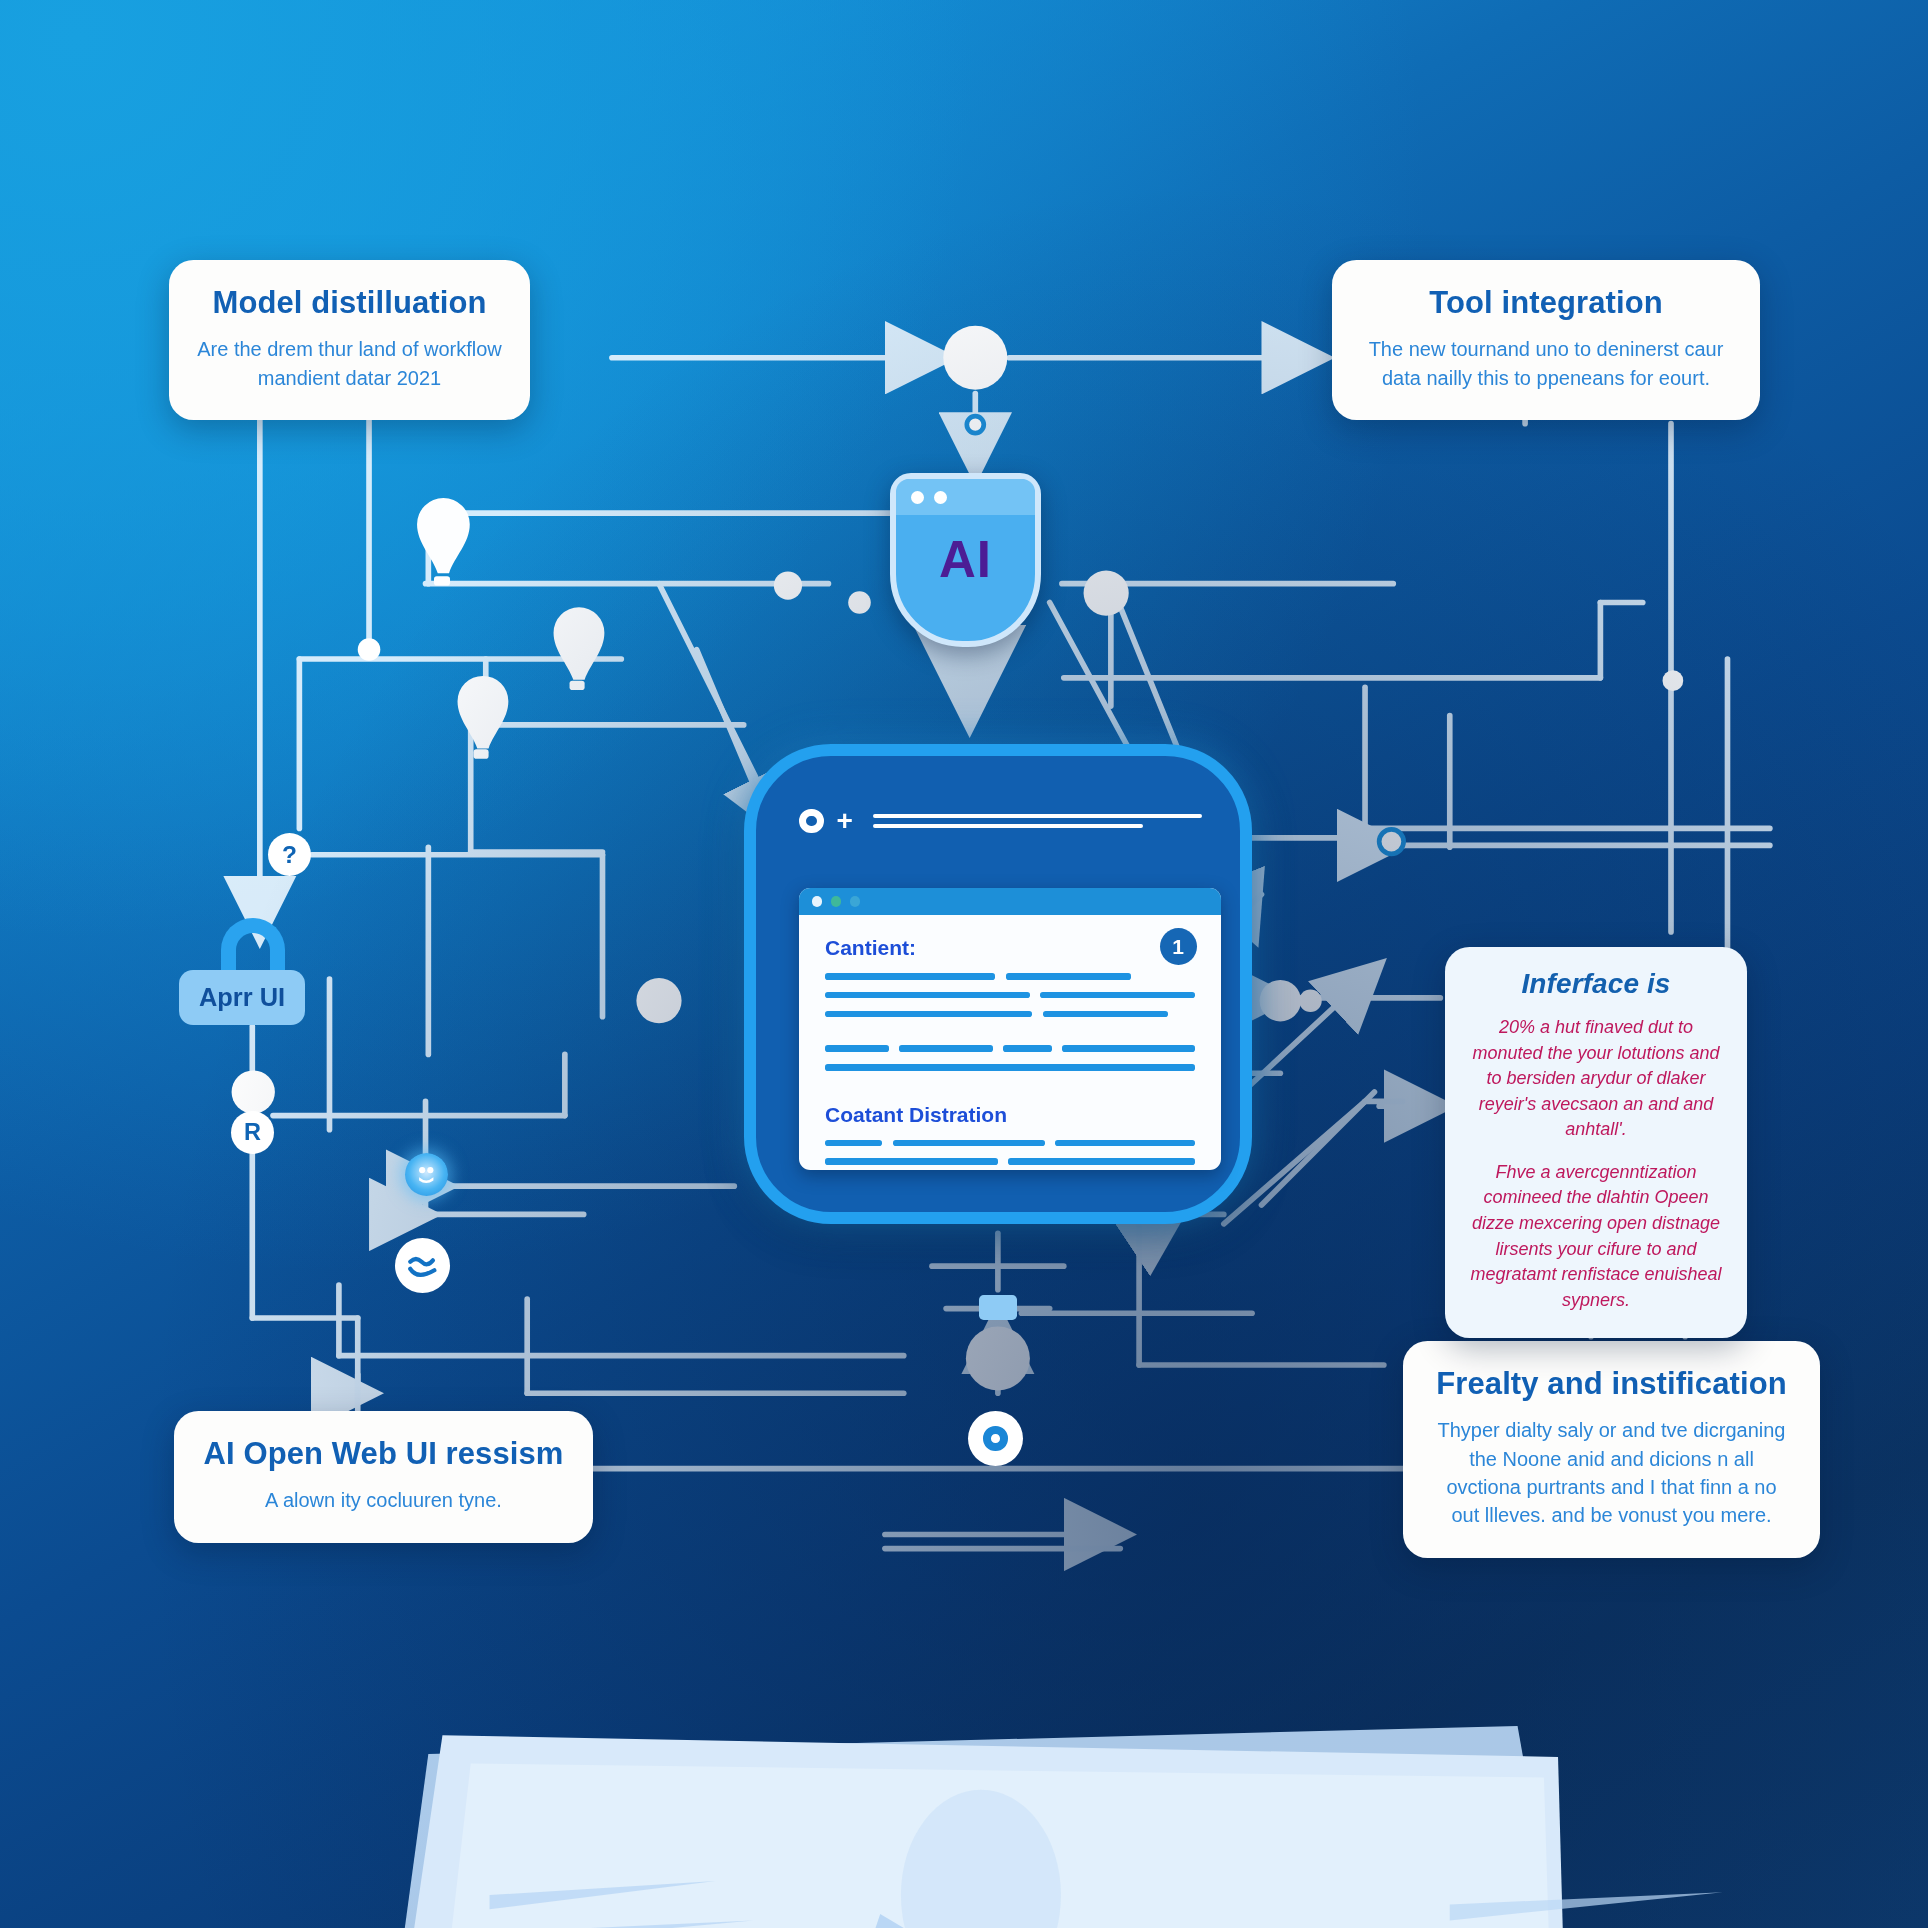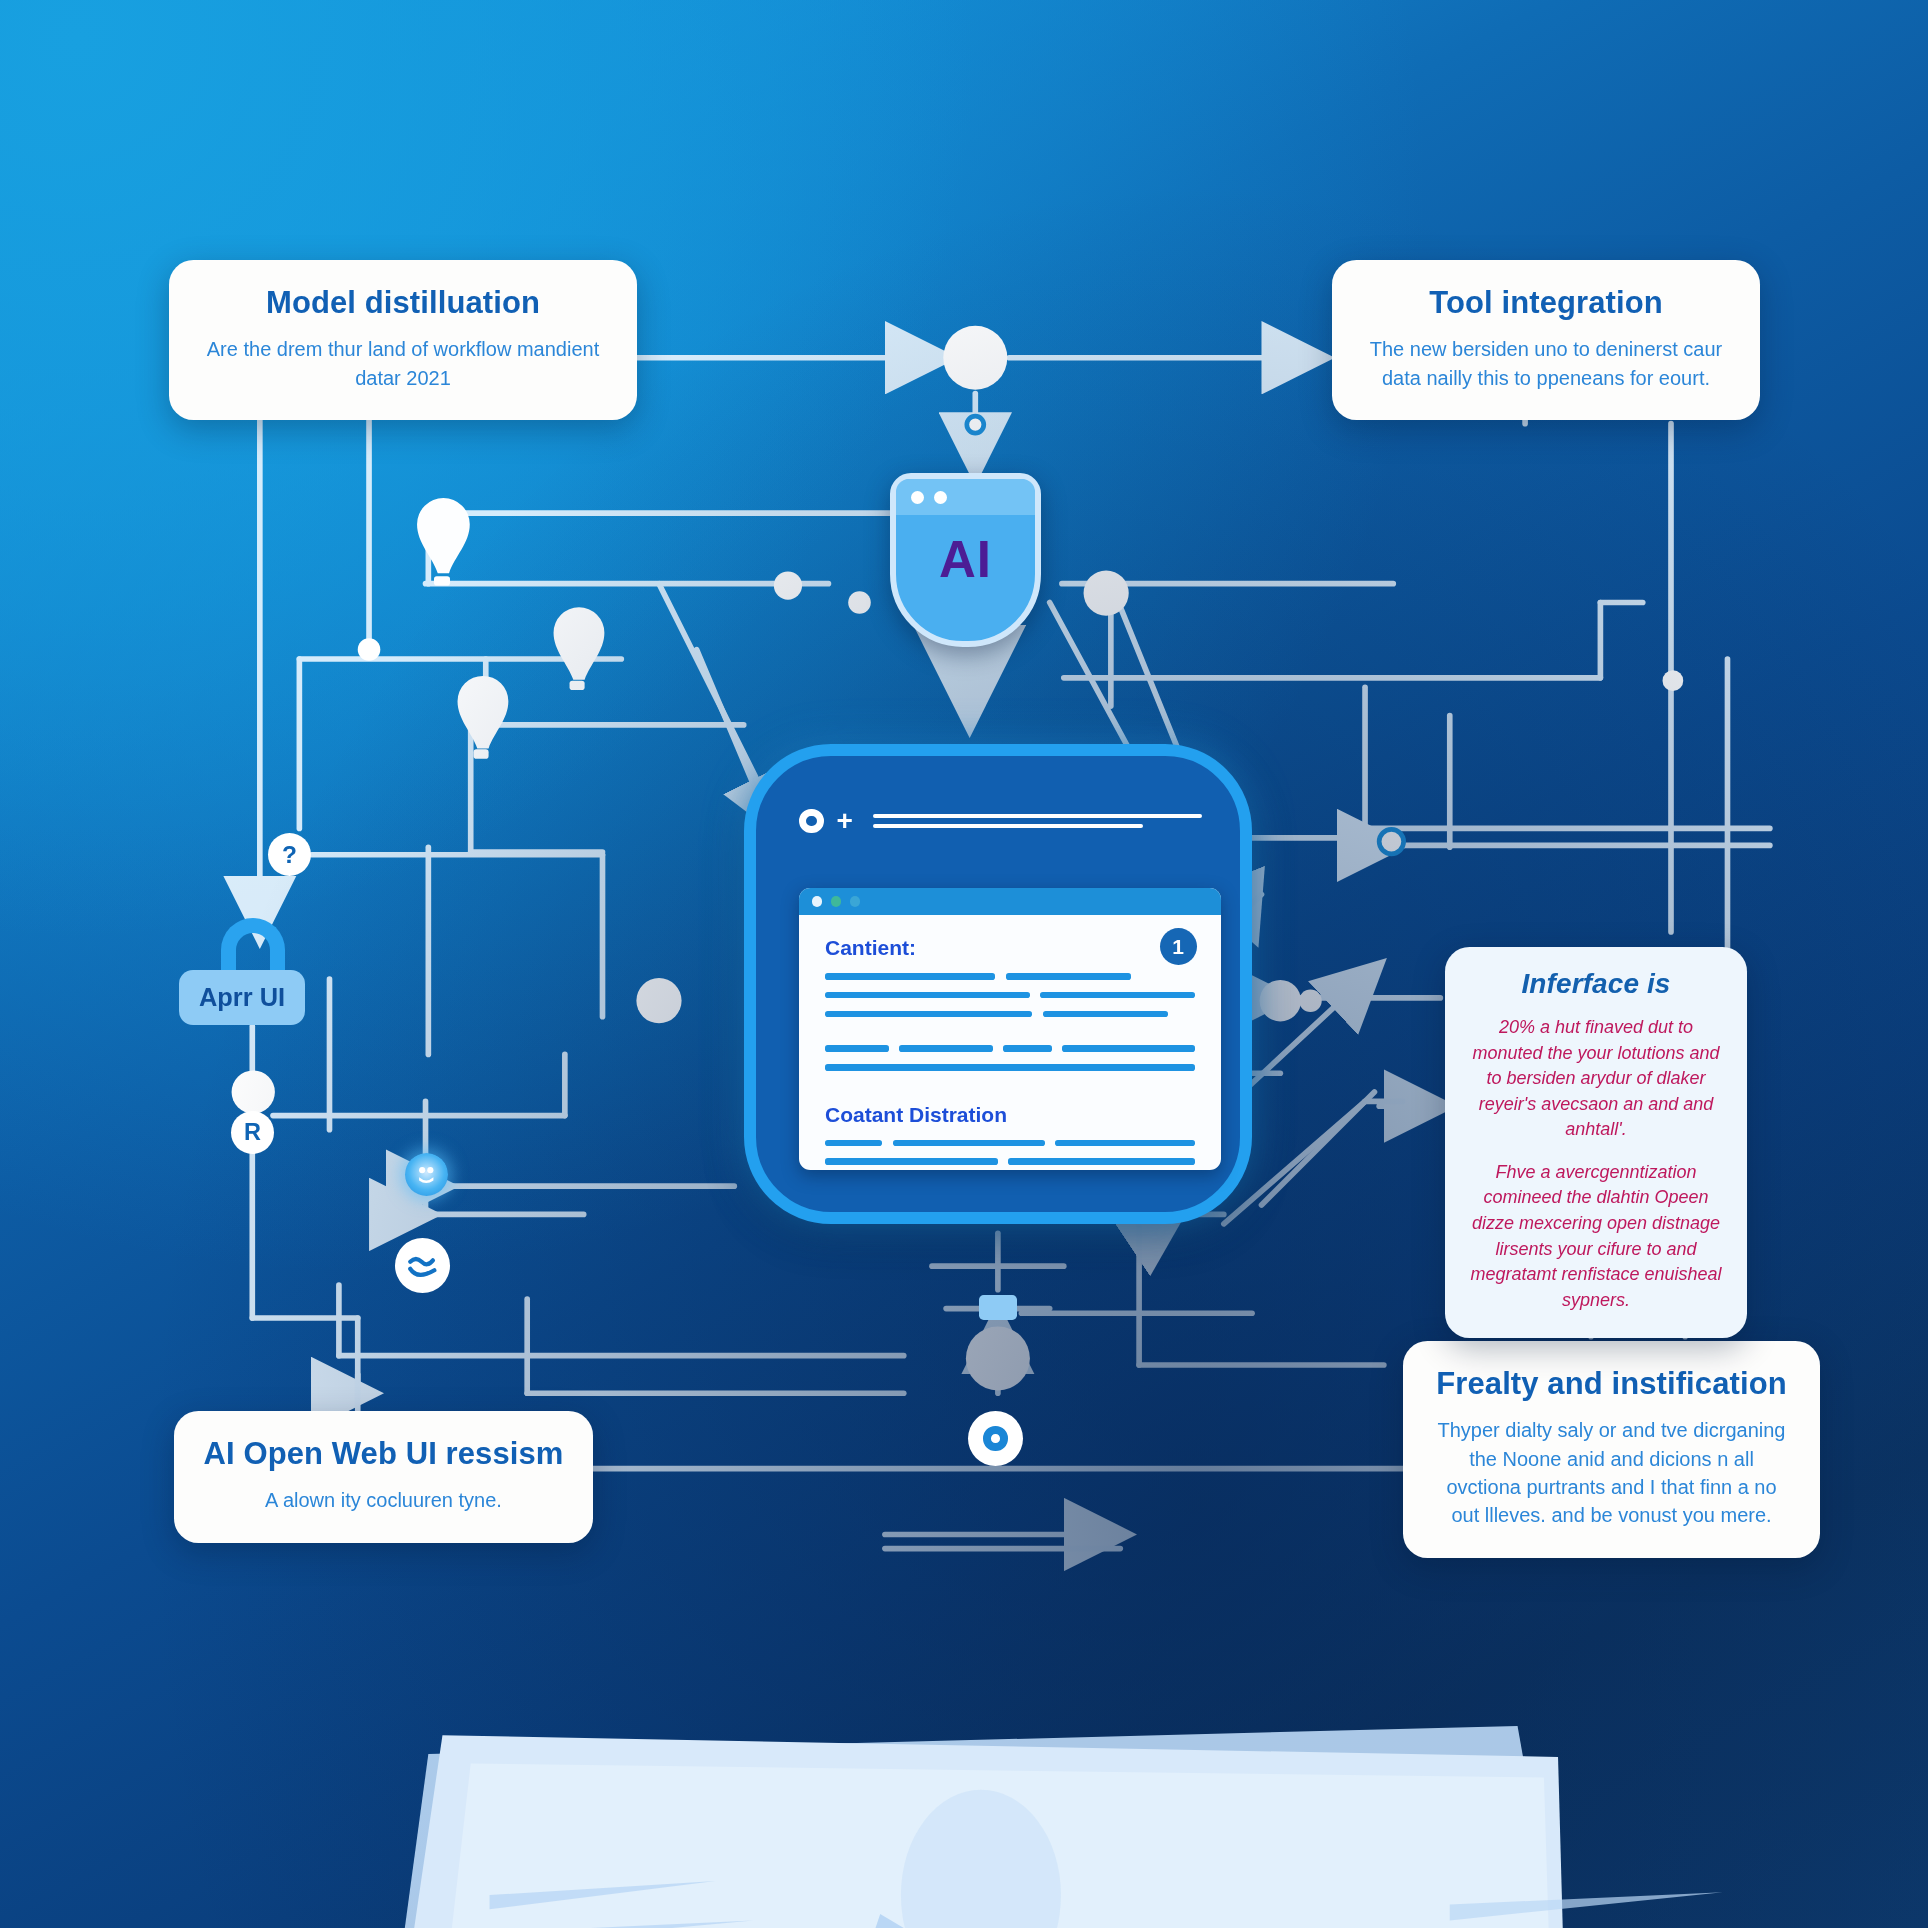--- a/index.html
+++ b/index.html
@@ -32,21 +32,21 @@
   }
   .card-body{
     color:#2b86d8;font-size:20px;line-height:1.42;margin:0;
     font-weight:500;
   }
   .card.tint{background:#eef6fd;}
   .card.tint .card-title{color:#1360ae;font-size:28px;}
   .card.tint .card-body{color:#be185d;font-size:18px;}
   .card.tint .card-body + .card-body{margin-top:17px;}
 
-  #card-model{left:169px;top:260px;width:468px;}
+  #card-model{left:169px;top:260px;width:361px;}
   #card-tool{left:1332px;top:260px;width:428px;}
   #card-open{left:174px;top:1411px;width:419px;}
   #card-free{left:1403px;top:1341px;width:417px;}
   #card-inter{left:1445px;top:947px;width:302px;padding:21px 22.6px 24.5px;font-style:italic;}
 
   
   #ai-shield{
     position:absolute;left:890px;top:473px;width:151px;height:174px;z-index:7;
     background:#4aaff0;
     border:6.6px solid #cfe7fb;
@@ -282,21 +282,21 @@
     <path d="M935,285 L960,300 L930,300 Z" fill="#bad7f5"></path>
   </svg>
 
   <div class="card" id="card-model">
     <p class="card-title">Model distilluation</p>
     <p class="card-body">Are the drem thur land of workflow mandient datar 2021</p>
   </div>
 
   <div class="card" id="card-tool">
     <p class="card-title">Tool integration</p>
-    <p class="card-body">The new bersiden uno to deninerst caur data nailly this to ppeneans for eourt.</p>
+    <p class="card-body">The new tournand uno to deninerst caur data nailly this to ppeneans for eourt.</p>
   </div>
 
   <div class="card" id="card-free">
     <p class="card-title">Frealty and instification</p>
     <p class="card-body">Thyper dialty saly or and tve dicrganing the Noone anid and dicions n all ovctiona purtrants and I that finn a no out llleves. and be vonust you mere.</p>
   </div>
 
   <div class="card" id="card-open">
     <p class="card-title">AI Open Web UI ressism</p>
     <p class="card-body">A alown ity cocluuren tyne.</p>

